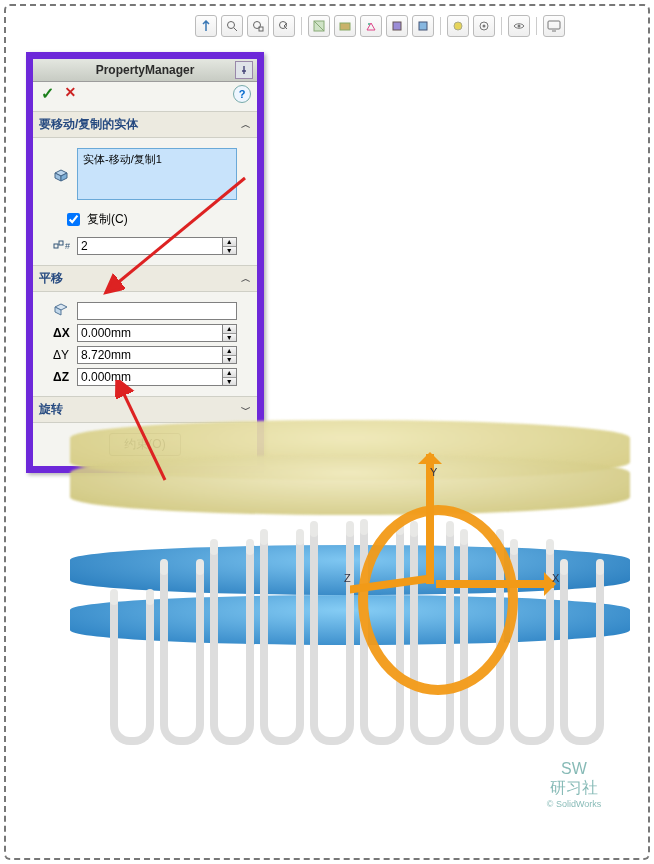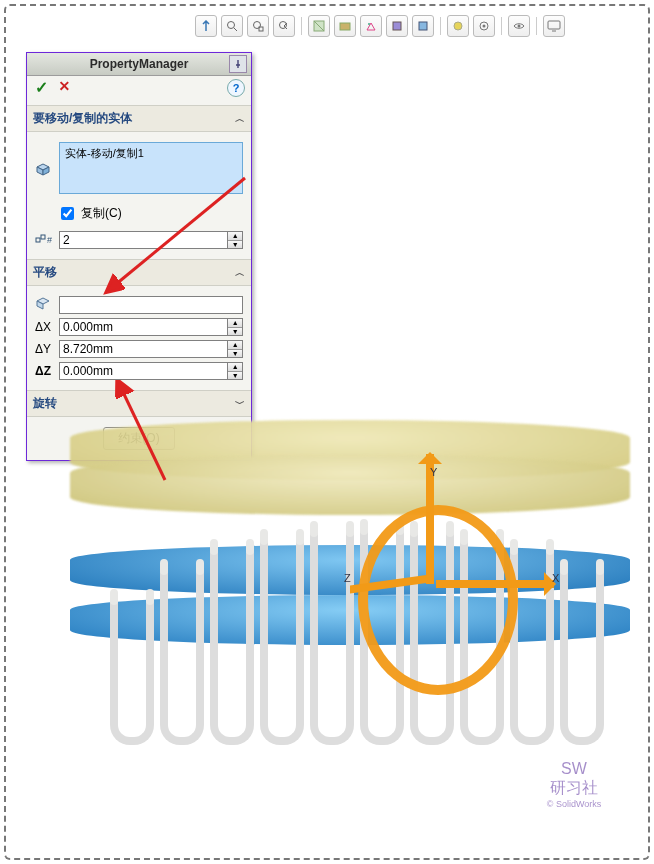--- a/index.html
+++ b/index.html
@@ -4,34 +4,34 @@
 <style>
   html,body{margin:0;padding:0;width:654px;height:864px;font-family:"Microsoft YaHei",Tahoma,sans-serif;font-size:12px;background:#fff;overflow:hidden;position:relative;color:#000}
   
   .frame{position:absolute;inset:4px;border:2px dashed #777;pointer-events:none;border-radius:6px}
   
   .toolbar{position:absolute;top:14px;left:195px;height:24px;display:flex;gap:4px;align-items:center}
   .toolbar .tb{width:20px;height:20px;border:1px solid #bbb;border-radius:3px;display:flex;align-items:center;justify-content:center;background:linear-gradient(#fdfdfd,#eee);cursor:pointer}
   .toolbar .sep{width:1px;height:18px;background:#ccc;margin:0 2px}
   .toolbar svg{display:block}
   
-  .panel{position:absolute;left:26px;top:52px;width:224px;background:#f4f4f0;border:1px solid #6d28d9;box-shadow:2px 2px 4px rgba(0,0,0,.3)}
+  .panel{position:absolute;left:26px;top:52px;width:224px;background:#f4f4f0;border:7px solid #6d28d9;box-shadow:2px 2px 4px rgba(0,0,0,.3)}
   .pm-hdr{background:linear-gradient(#e4e7e0,#c7cbc3);border-bottom:1px solid #9c9c9c;height:22px;display:flex;align-items:center;justify-content:center;position:relative;font-weight:bold;color:#2b2b2b}
   .pm-hdr .pin{position:absolute;right:4px;top:2px;width:16px;height:16px;border:1px solid #98a;background:#dfe3e9;display:flex;align-items:center;justify-content:center}
   .feat-row{display:flex;align-items:center;padding:6px 8px 2px;font-weight:bold}
   .feat-row .ic{width:18px;text-align:center;margin-right:4px}
   .ok-row{display:flex;gap:10px;padding:2px 8px 8px}
   .ok{color:#1a7f1a;font-size:16px;font-weight:bold}
   .cx{color:#c22;font-size:14px;font-weight:bold}
   .help{position:absolute;right:6px;top:26px;width:16px;height:16px;border:1px solid #7aa;border-radius:50%;color:#06c;font-weight:bold;display:flex;align-items:center;justify-content:center;font-size:11px;background:#eef6ff}
   .sect-hdr{background:#eceae0;border-top:1px solid #cfcfc6;border-bottom:1px solid #cfcfc6;padding:4px 6px;font-weight:bold;display:flex;justify-content:space-between;align-items:center;color:#264a80}
   .chev{color:#5a5a5a;font-size:10px}
   .sect-body{padding:6px 8px}
   .sel-box{border:1px solid #6aa9d8;background:#c8e3fb;min-height:44px;padding:3px 5px;margin-left:22px;margin-bottom:6px;font-size:11px;line-height:14px}
-  .row{display:flex;align-items:center;margin:4px 0}
+  .row{display:flex;align-items:center;margin:4px 12px}
   .row .lab{width:24px}
   .row .fld{flex:1}
   input[type=text]{width:100%;height:18px;border:1px solid #808080;background:#fff;font-size:12px;padding:0 3px;box-sizing:border-box}
   .spinner{display:flex}
   .spinner input{border-right:none}
   .spin-btns{width:15px;border:1px solid #808080;display:flex;flex-direction:column}
   .spin-btns div{flex:1;display:flex;align-items:center;justify-content:center;font-size:7px;background:linear-gradient(#f8f8f8,#ddd);cursor:pointer}
   .spin-btns div:first-child{border-bottom:1px solid #999}
   .chk{margin-left:22px;display:flex;align-items:center;gap:4px}
   .btn{margin:10px auto;display:block;padding:2px 14px;background:linear-gradient(#fafafa,#e2e2e2);border:1px solid #888;border-radius:3px;cursor:pointer;font-size:12px}
@@ -52,21 +52,21 @@
   
   .triad{position:absolute;left:350px;top:470px;width:160px;height:200px}
   .oring{position:absolute;left:8px;top:35px;width:140px;height:170px;border:10px solid #f29a17;border-radius:50%;opacity:.95}
   .arrow{position:absolute;background:#f29a17}
   .arrY{left:76px;top:-16px;width:8px;height:130px}
   .arrY::before{content:"";position:absolute;left:-8px;top:-14px;border:12px solid transparent;border-bottom-color:#f29a17}
   .arrX{left:86px;top:110px;height:8px;width:118px}
   .arrX::before{content:"";position:absolute;right:-14px;top:-8px;border:12px solid transparent;border-left-color:#f29a17}
   .arrZ{left:0px;top:110px;height:8px;width:80px;transform:skewY(-8deg)}
   .axlbl{position:absolute;font-size:11px;color:#334}
-  .watermark{position:absolute;right:30px;bottom:30px;width:100px;height:100px;border-radius:50%;display:flex;flex-direction:column;align-items:center;justify-content:center;color:#4c1d95;opacity:.5;font-size:16px}
+  .watermark{position:absolute;right:30px;bottom:30px;width:100px;height:100px;border-radius:50%;display:flex;flex-direction:column;align-items:center;justify-content:center;color:#0f766e;opacity:.5;font-size:16px}
   .watermark small{font-size:9px}
   
   .anno{position:absolute;stroke:#d22;fill:#d22;pointer-events:none}
 </style>
 </head>
 <body>
 
 <div class="vp"></div>
 <div class="frame"></div>
 
@@ -210,21 +210,21 @@
   </div>
   <div class="sect-body">
     <div class="row">
       <span class="lab"><svg width="16" height="14">
             <path d="M2 4l6-3 6 3-6 3z" fill="#d9e6f2" stroke="#579"></path>
             <path d="M2 4v5l6 3V7z" fill="#c2d8ea" stroke="#579"></path>
           </svg></span>
       <div class="fld"><input type="text" value="" style=""></div>
     </div>
     <div class="row">
-      <span class="lab" style="font-weight:normal">ΔX</span>
+      <span class="lab" style="font-weight:bold">ΔX</span>
       <div class="fld">
           <div class="spinner">
             <input type="text" value="0.000mm" style="">
             <div class="spin-btns">
               <div>▲</div>
               <div>▼</div>
             </div>
           </div>
         </div>
     </div>

